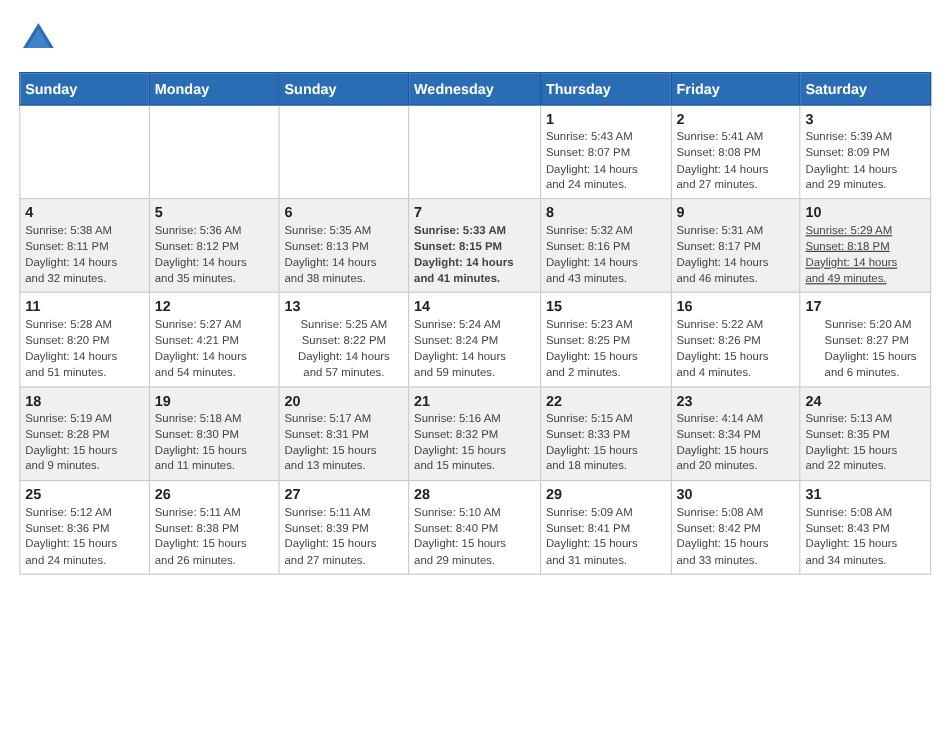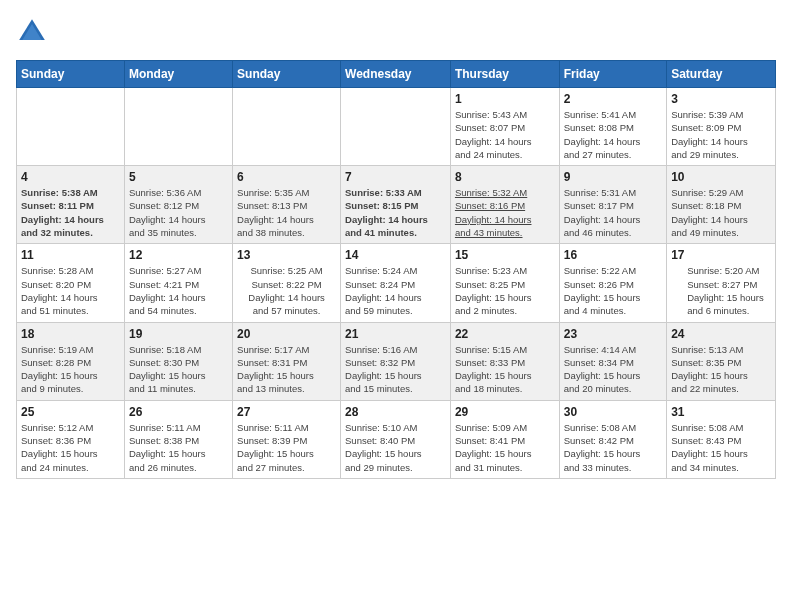--- a/index.html
+++ b/index.html
@@ -156,21 +156,21 @@
           <span class="day-num">3</span>
           <div class="day-info" style="white-space: pre-line;">Sunrise: 5:39 AM
 Sunset: 8:09 PM
 Daylight: 14 hours
 and 29 minutes.</div>
         </td>
       </tr>
       <tr>
         <td>
           <span class="day-num">4</span>
-          <div class="day-info" style="white-space: pre-line; font-weight: bold;">Sunrise: 5:38 AM
+          <div class="day-info" style="white-space: pre-line;">Sunrise: 5:38 AM
 Sunset: 8:11 PM
 Daylight: 14 hours
 and 32 minutes.</div>
         </td>
         <td>
           <span class="day-num">5</span>
           <div class="day-info" style="white-space: pre-line;">Sunrise: 5:36 AM
 Sunset: 8:12 PM
 Daylight: 14 hours
 and 35 minutes.</div>
@@ -184,35 +184,35 @@
         </td>
         <td>
           <span class="day-num">7</span>
           <div class="day-info" style="white-space: pre-line; font-weight: bold;">Sunrise: 5:33 AM
 Sunset: 8:15 PM
 Daylight: 14 hours
 and 41 minutes.</div>
         </td>
         <td>
           <span class="day-num">8</span>
-          <div class="day-info" style="white-space: pre-line; text-decoration: underline;">Sunrise: 5:32 AM
+          <div class="day-info" style="white-space: pre-line;">Sunrise: 5:32 AM
 Sunset: 8:16 PM
 Daylight: 14 hours
 and 43 minutes.</div>
         </td>
         <td>
           <span class="day-num">9</span>
           <div class="day-info" style="white-space: pre-line;">Sunrise: 5:31 AM
 Sunset: 8:17 PM
 Daylight: 14 hours
 and 46 minutes.</div>
         </td>
         <td>
           <span class="day-num">10</span>
-          <div class="day-info" style="white-space: pre-line;">Sunrise: 5:29 AM
+          <div class="day-info" style="white-space: pre-line; text-decoration: underline;">Sunrise: 5:29 AM
 Sunset: 8:18 PM
 Daylight: 14 hours
 and 49 minutes.</div>
         </td>
       </tr>
       <tr>
         <td>
           <span class="day-num">11</span>
           <div class="day-info" style="white-space: pre-line;">Sunrise: 5:28 AM
 Sunset: 8:20 PM

